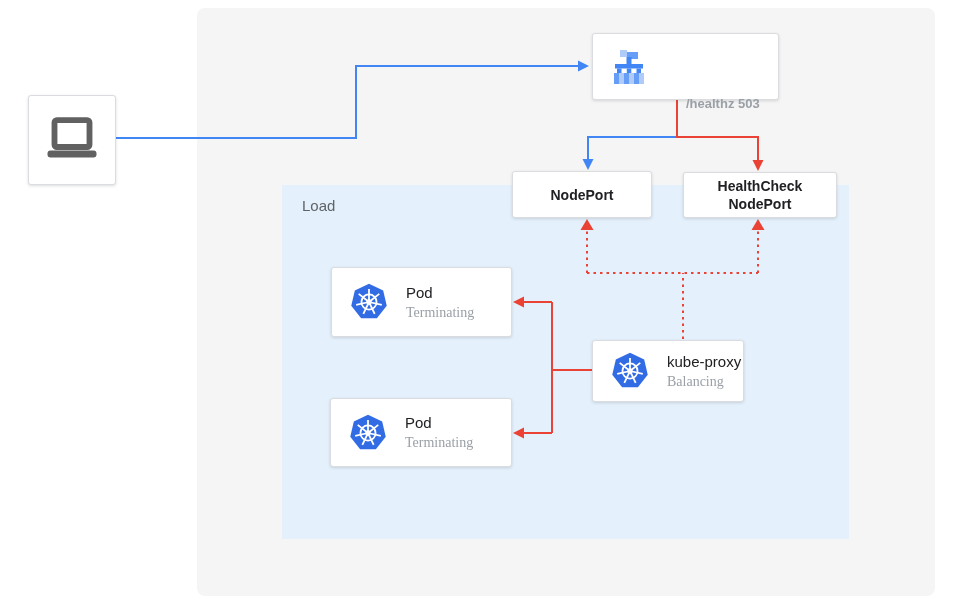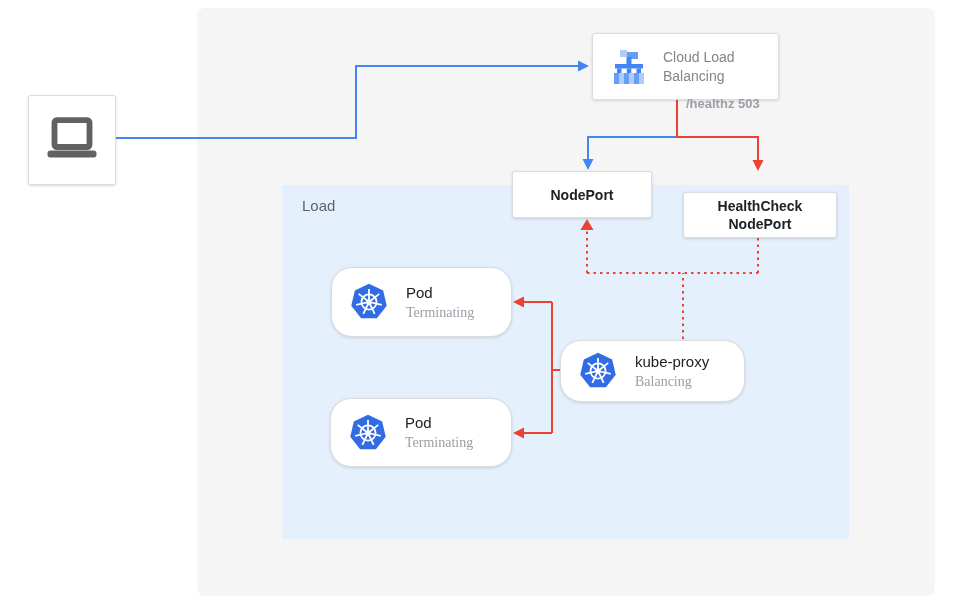--- a/index.html
+++ b/index.html
@@ -80,25 +80,25 @@
   }
   .port-box {
     justify-content: center;
     text-align: center;
     font-size: 14px;
     font-weight: bold;
     color: var(--dark-text, #202124);
     line-height: 18px;
   }
   .nodeport-box { left: 512px; top: 171px; width: 140px; height: 47px; }
-  .healthcheck-box { left: 683px; top: 172px; width: 154px; height: 46px; flex-direction: column; margin-top: 20px; }
-  .workload-box { padding-left: 16px; border-radius: 21px; }
+  .healthcheck-box { left: 683px; top: 172px; width: 154px; height: 46px; flex-direction: column; }
+  .workload-box { padding-left: 16px; }
   .pod1-box { left: 331px; top: 267px; width: 181px; height: 70px; }
   .pod2-box { left: 330px; top: 398px; width: 182px; height: 69px; }
-  .kubeproxy-box { left: 560px; top: 340px; width: 185px; height: 62px; }
+  .kubeproxy-box { left: 592px; top: 340px; width: 152px; height: 62px; }
   .workload-text { margin-left: 16px; }
   .workload-title { font-size: 15px; color: var(--dark-text, #202124); line-height: 20px; }
   .workload-subtitle { font-size: 14px; color: var(--light-gray-text, #9aa0a6); line-height: 19px; font-family: Liberation Serif, serif; }
   .icon-wrap { display: flex; align-items: center; justify-content: center; }
 </style>
 </head>
 <body>
 
 <div class="canvas">
 
@@ -148,21 +148,20 @@
         <rect x="17.8" y="21.5" width="4.5" height="6" fill="#4285f4"></rect>
         <rect x="27.5" y="21.5" width="4.5" height="6" fill="#4285f4"></rect>
         <rect x="5" y="26" width="5" height="11" fill="#669df6"></rect>
         <rect x="10" y="26" width="5" height="11" fill="#aecbfa"></rect>
         <rect x="15" y="26" width="5" height="11" fill="#669df6"></rect>
         <rect x="20" y="26" width="5" height="11" fill="#aecbfa"></rect>
         <rect x="25" y="26" width="5" height="11" fill="#669df6"></rect>
         <rect x="30" y="26" width="5" height="11" fill="#aecbfa"></rect>
       </svg>
     </span>
-    <span class="label">Cloud Load Balancing</span>
   </div>
 
   <div class="healthz-label">/healthz 503</div>
 
   <div class="node-box port-box nodeport-box">
     <span>NodePort</span>
   </div>
 
   <div class="node-box port-box healthcheck-box">
     <span>HealthCheck</span>

